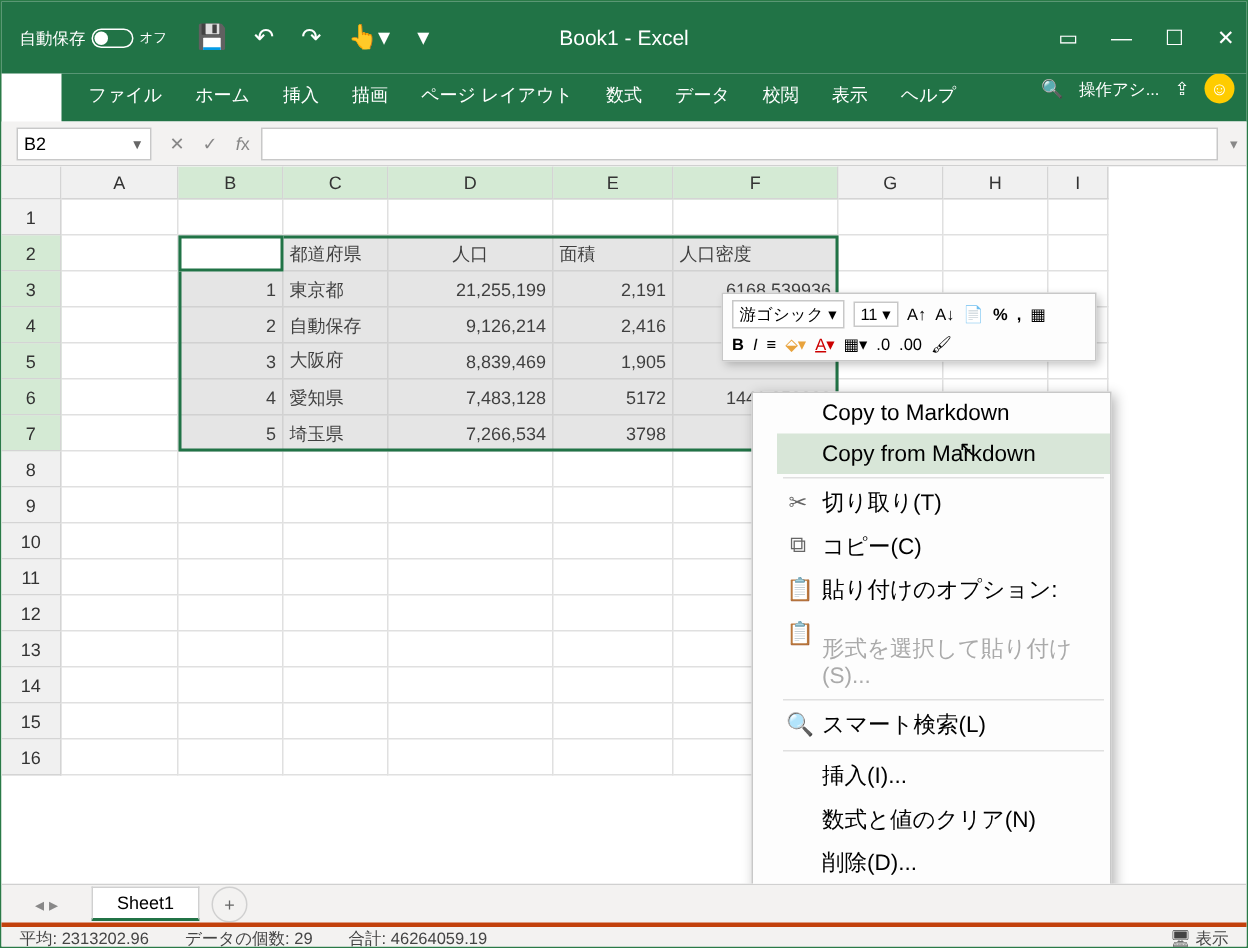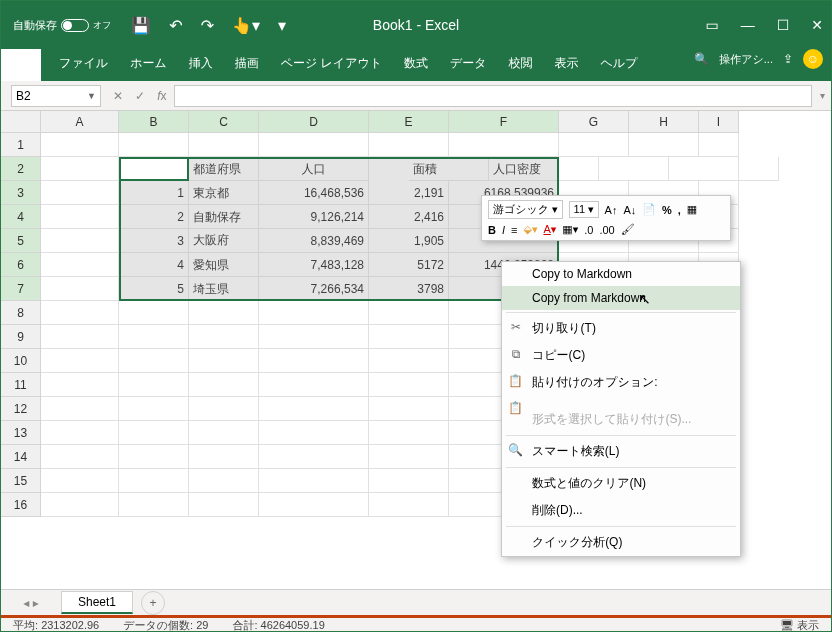--- a/index.html
+++ b/index.html
@@ -38,21 +38,21 @@
 .sheet-tabs { height:26px; background:#f3f2f1; border-top:1px solid #d0d0d0; display:flex; align-items:center; font-size:12px; }
 .sheet-nav { width:60px; display:flex; justify-content:center; gap:8px; color:#888; }
 .sheet-tab { background:#fff; padding:3px 16px; border:1px solid #d0d0d0; border-bottom:2px solid #217346; }
 .plus-tab { width:24px; height:24px; border:1px solid #d0d0d0; border-radius:50%; display:flex; align-items:center; justify-content:center; margin-left:8px; color:#666; }
 .statusbar { height:16px; background:#f3f2f1; border-top:3px solid #c2410c; display:flex; align-items:flex-start; font-size:11px; color:#444; padding:0 12px; gap:24px; }
 .statusbar .right { margin-left:auto; display:flex; align-items:center; gap:8px; }
 
 .mini-toolbar { position:absolute; background:#fdfdfd; border:1px solid #c8c8c8; box-shadow:2px 2px 6px rgba(0,0,0,.25); font-size:11px; padding:4px 6px; display:flex; flex-direction:column; gap:4px; }
 .mini-row { display:flex; align-items:center; gap:6px; }
 .mini-row .sel { border:1px solid #c8c8c8; padding:1px 4px; background:#fff; }
-.ctx-menu { position:absolute; background:#fdfdfd; border:1px solid #c8c8c8; box-shadow:2px 2px 8px rgba(0,0,0,.3); font-size:12px; width:240px; }
+.ctx-menu { position:absolute; background:#fdfdfd; border:1px solid #c8c8c8; box-shadow:2px 2px 8px rgba(0,0,0,.3); font-size:15px; width:240px;padding-left:16px; }
 .ctx-item { padding:5px 10px 5px 30px; position:relative; }
 .ctx-item.hover { background:#d8e6d8; }
 .ctx-item.disabled { color:#aaa; }
 .ctx-item .ico { position:absolute; left:6px; top:5px; width:16px; text-align:center; color:#666; }
 .ctx-sep { height:1px; background:#e0e0e0; margin:2px 4px; }
 .al-r { text-align:right; }
 .cursor { position:absolute; font-size:14px; color:#000; pointer-events:none; }
 </style>
 </head>
 <body>
@@ -159,31 +159,31 @@
               <div class="cell" style="width: 110px;"></div>
               <div class="cell" style="width: 70px;"></div>
               <div class="cell" style="width: 70px;"></div>
               <div class="cell" style="width: 40px;"></div>
             </div>
             <div class="row">
               <div class="cell" style="width: 78px;"></div>
               <div class="cell" style="width: 70px;"></div>
               <div class="cell" style="width: 70px;">都道府県</div>
               <div class="cell" style="width: 110px; text-align: center;">人口</div>
-              <div class="cell" style="width: 80px; margin-left: 40px;">面積</div>
+              <div class="cell" style="width: 80px;">面積</div>
               <div class="cell" style="width: 110px;">人口密度</div>
               <div class="cell" style="width: 70px;"></div>
               <div class="cell" style="width: 70px;"></div>
               <div class="cell" style="width: 40px;"></div>
             </div>
             <div class="row">
               <div class="cell" style="width: 78px;"></div>
               <div class="cell al-r" style="width: 70px;">1</div>
               <div class="cell" style="width: 70px;">東京都</div>
-              <div class="cell al-r" style="width: 110px;">16,468,536</div>
+              <div class="cell al-r" style="width: 110px;">21,255,199</div>
               <div class="cell al-r" style="width: 80px;">2,191</div>
               <div class="cell al-r" style="width: 110px;">6168.539936</div>
               <div class="cell" style="width: 70px;"></div>
               <div class="cell" style="width: 70px;"></div>
               <div class="cell" style="width: 40px;"></div>
             </div>
             <div class="row">
               <div class="cell" style="width: 78px;"></div>
               <div class="cell al-r" style="width: 70px;">2</div>
               <div class="cell" style="width: 70px;">自動保存</div>
@@ -360,20 +360,21 @@
             <div class="ctx-item hover"><span>Copy from Markdown</span></div>
             <div class="ctx-sep"></div>
             <div class="ctx-item"><span class="ico">✂</span><span>切り取り(T)</span></div>
             <div class="ctx-item"><span class="ico">⧉</span><span>コピー(C)</span></div>
             <div class="ctx-item"><span class="ico">📋</span><span>貼り付けのオプション:</span></div>
             <div class="ctx-item" style="padding-left: 30px;"><span class="ico">📋</span><span></span></div>
             <div class="ctx-item disabled"><span>形式を選択して貼り付け(S)...</span></div>
             <div class="ctx-sep"></div>
             <div class="ctx-item"><span class="ico">🔍</span><span>スマート検索(L)</span></div>
             <div class="ctx-sep"></div>
+            <div class="ctx-item"><span>挿入(I)...</span></div>
             <div class="ctx-item"><span>数式と値のクリア(N)</span></div>
             <div class="ctx-item"><span>削除(D)...</span></div>
             <div class="ctx-sep"></div>
             <div class="ctx-item"><span>クイック分析(Q)</span></div>
           </div>
         <div class="cursor" style="left:598px; top:158px;">↖</div>
       </div>
     </div>
   </div>
 

